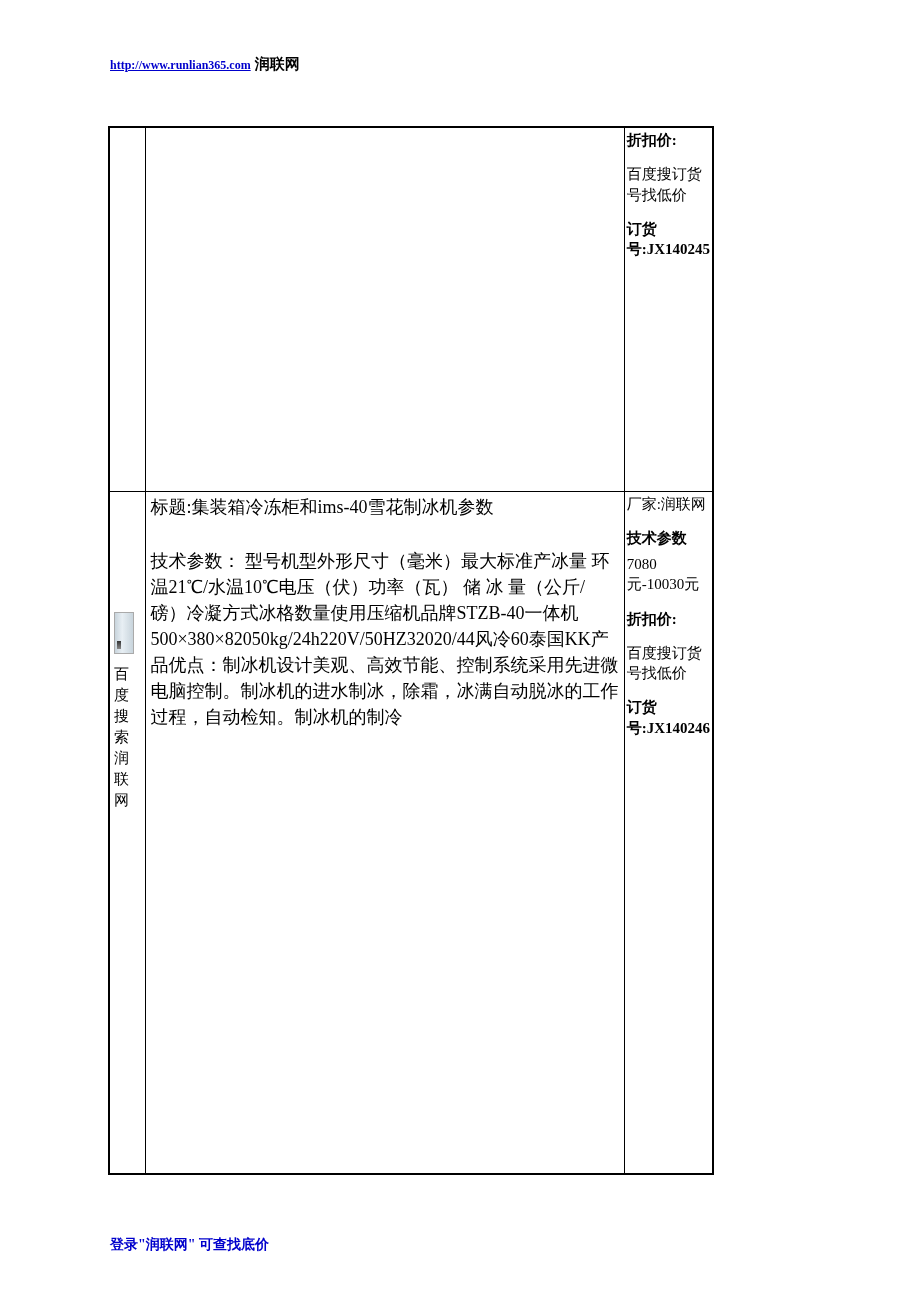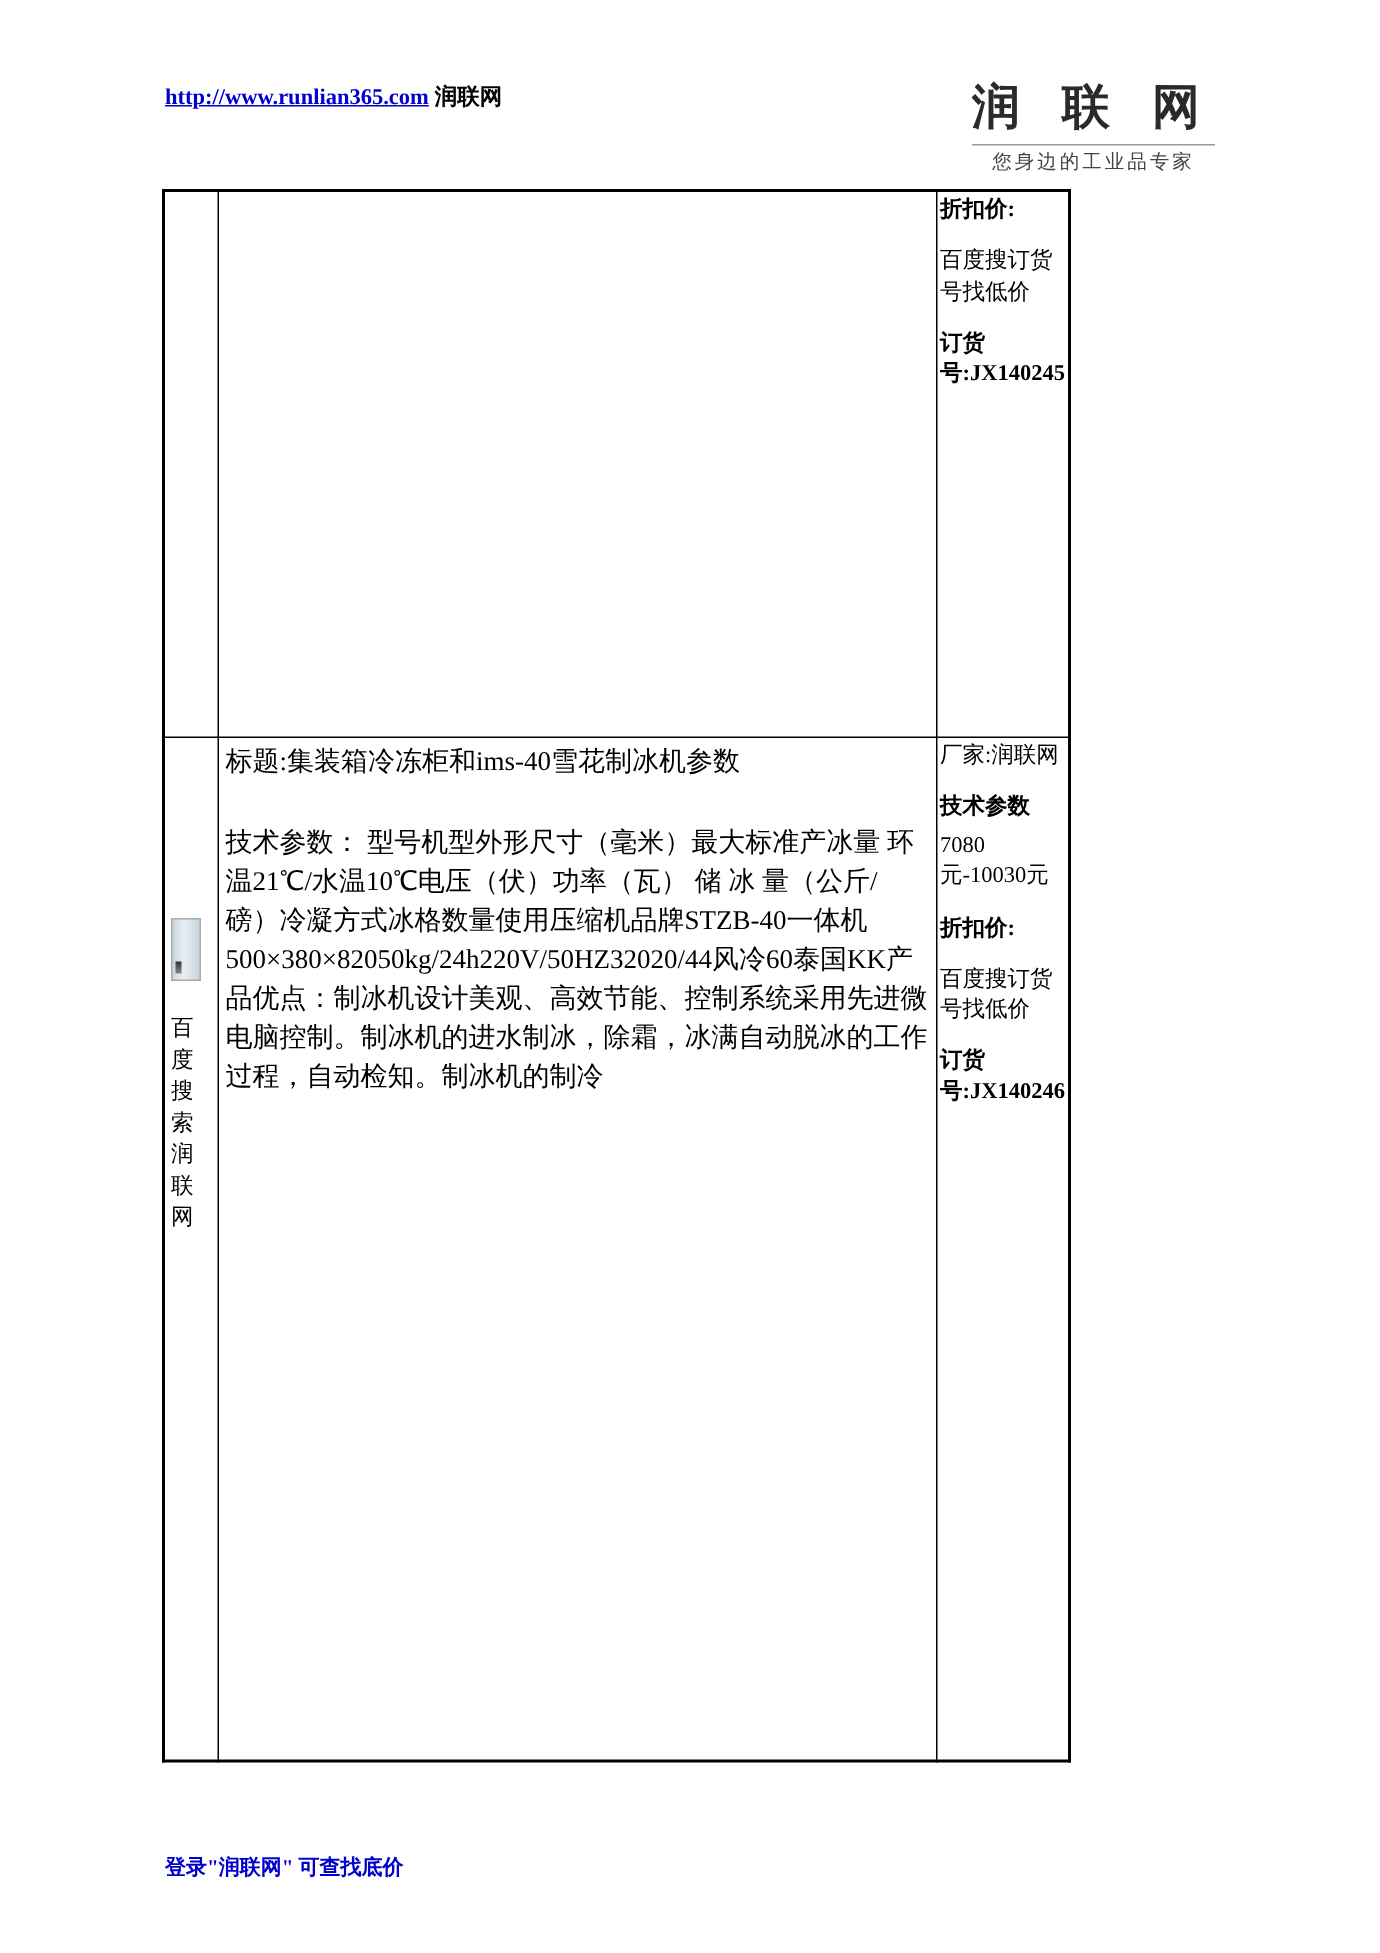--- a/index.html
+++ b/index.html
@@ -21,21 +21,21 @@
       top: 55px;
       left: 110px;
       right: 110px;
       display: flex;
       justify-content: space-between;
       align-items: flex-start;
     }
     .header-link {
       color: #0000cc;
       font-weight: bold;
-      font-size: 15px;
+      font-size: 12px;
       text-decoration: underline;
     }
     .header-link-suffix {
       color: #000;
       font-weight: bold;
       font-size: 15px;
       margin-left: 4px;
     }
     .logo-block {
       text-align: center;
@@ -135,24 +135,20 @@
       margin-bottom: 28px;
     }
   </style>
 </head>
 <body>
 
 <div class="header">
   <div>
     <a class="header-link">http://www.runlian365.com</a><span class="header-link-suffix">润联网</span>
   </div>
-  <div class="logo-block">
-    <div class="logo-main">润 联 网</div>
-    <div class="logo-sub">您身边的工业品专家</div>
-  </div>
 </div>
 
 <table class="main-table">
   <tbody>
       <tr class="row1">
     <td class="col-left">
       <div class="left-content"></div>
     </td>
     <td class="col-mid">
       <div class="mid-content"></div>
@@ -164,21 +160,21 @@
         <div class="bold">
           <span>订货号:</span><span>JX140245</span>
         </div>
       </div>
     </td>
   </tr>
   <tr class="row2">
     <td class="col-left">
       <div class="left-content">
         <div class="thumb-placeholder"></div>
-        <div style="margin-top:22px;">百度搜索润联网</div>
+        <div style="margin-top:10px;">百度搜索润联网</div>
       </div>
     </td>
     <td class="col-mid">
       <div class="mid-content">
         <div class="title-line">
           <span>标题:</span><span>集装箱冷冻柜和ims-40雪花制冰机参数</span>
         </div>
         <div>技术参数： 型号机型外形尺寸（毫米）最大标准产冰量 环温21℃/水温10℃电压（伏）功率（瓦） 储 冰 量（公斤/磅）冷凝方式冰格数量使用压缩机品牌STZB-40一体机500×380×82050kg/24h220V/50HZ32020/44风冷60泰国KK产品优点：制冰机设计美观、高效节能、控制系统采用先进微电脑控制。制冰机的进水制冰，除霜，冰满自动脱冰的工作过程，自动检知。制冰机的制冷</div>
       </div>
     </td>

